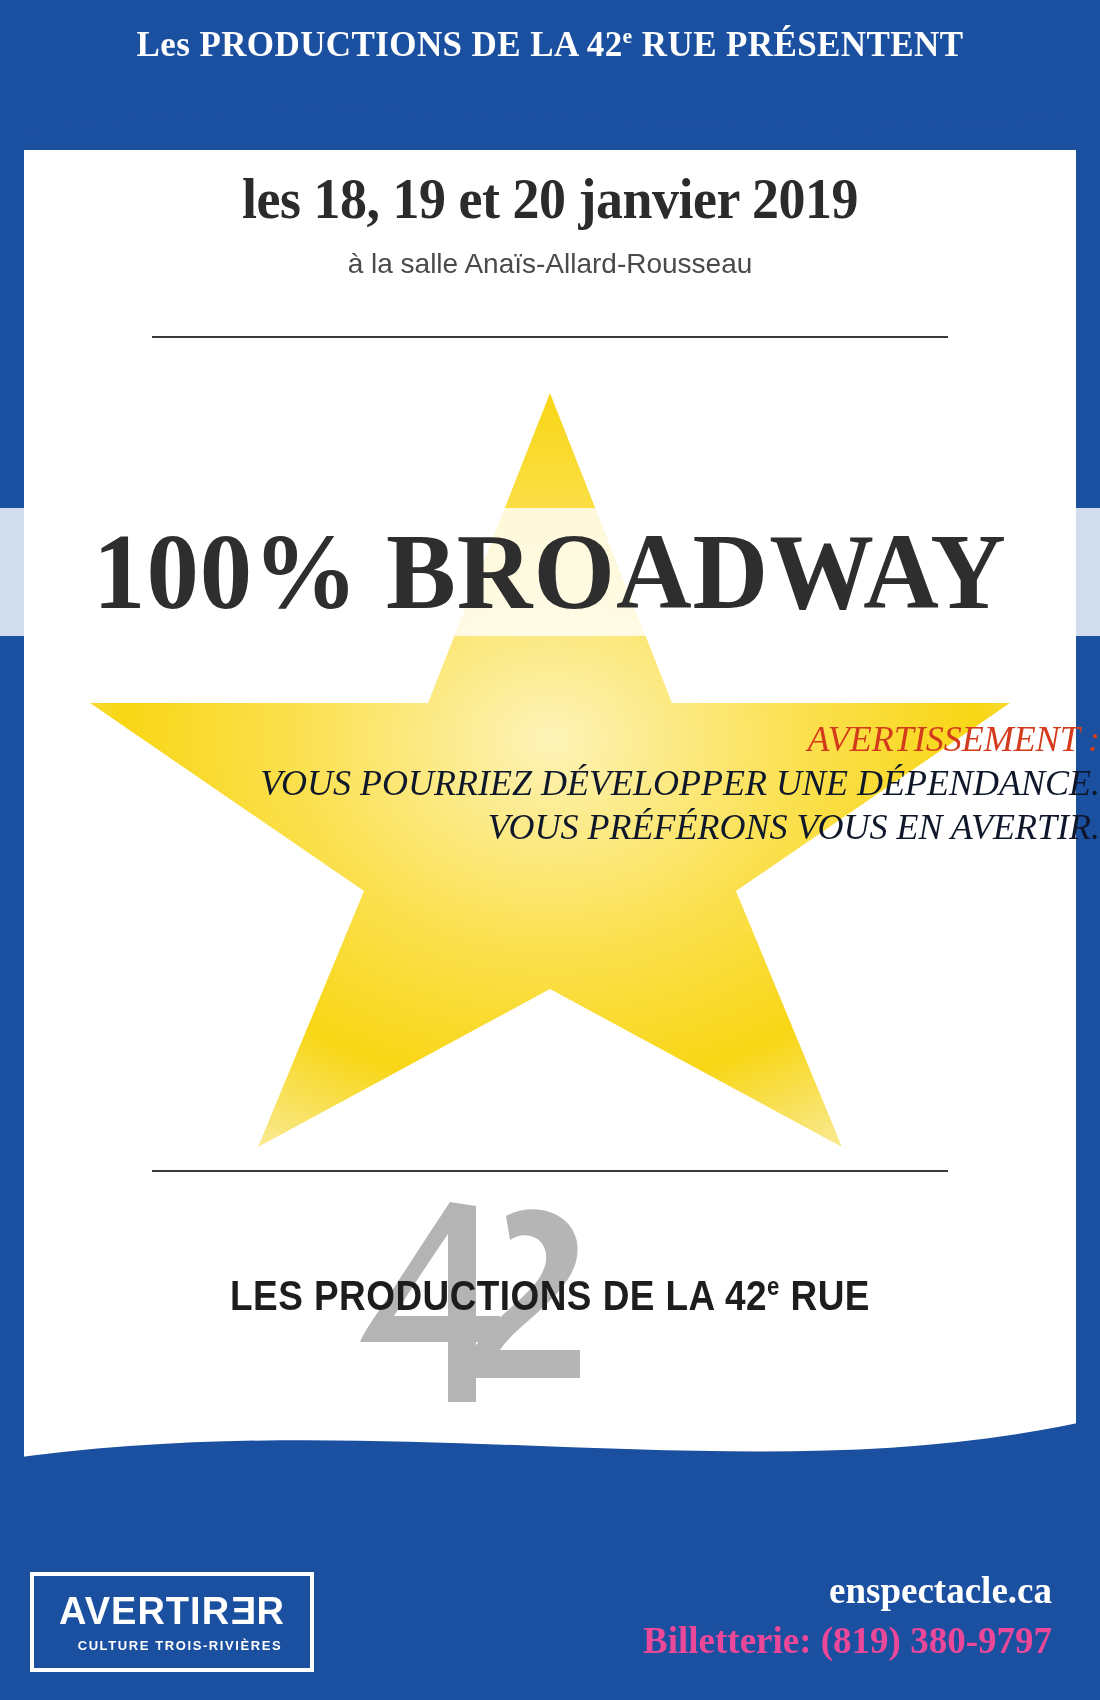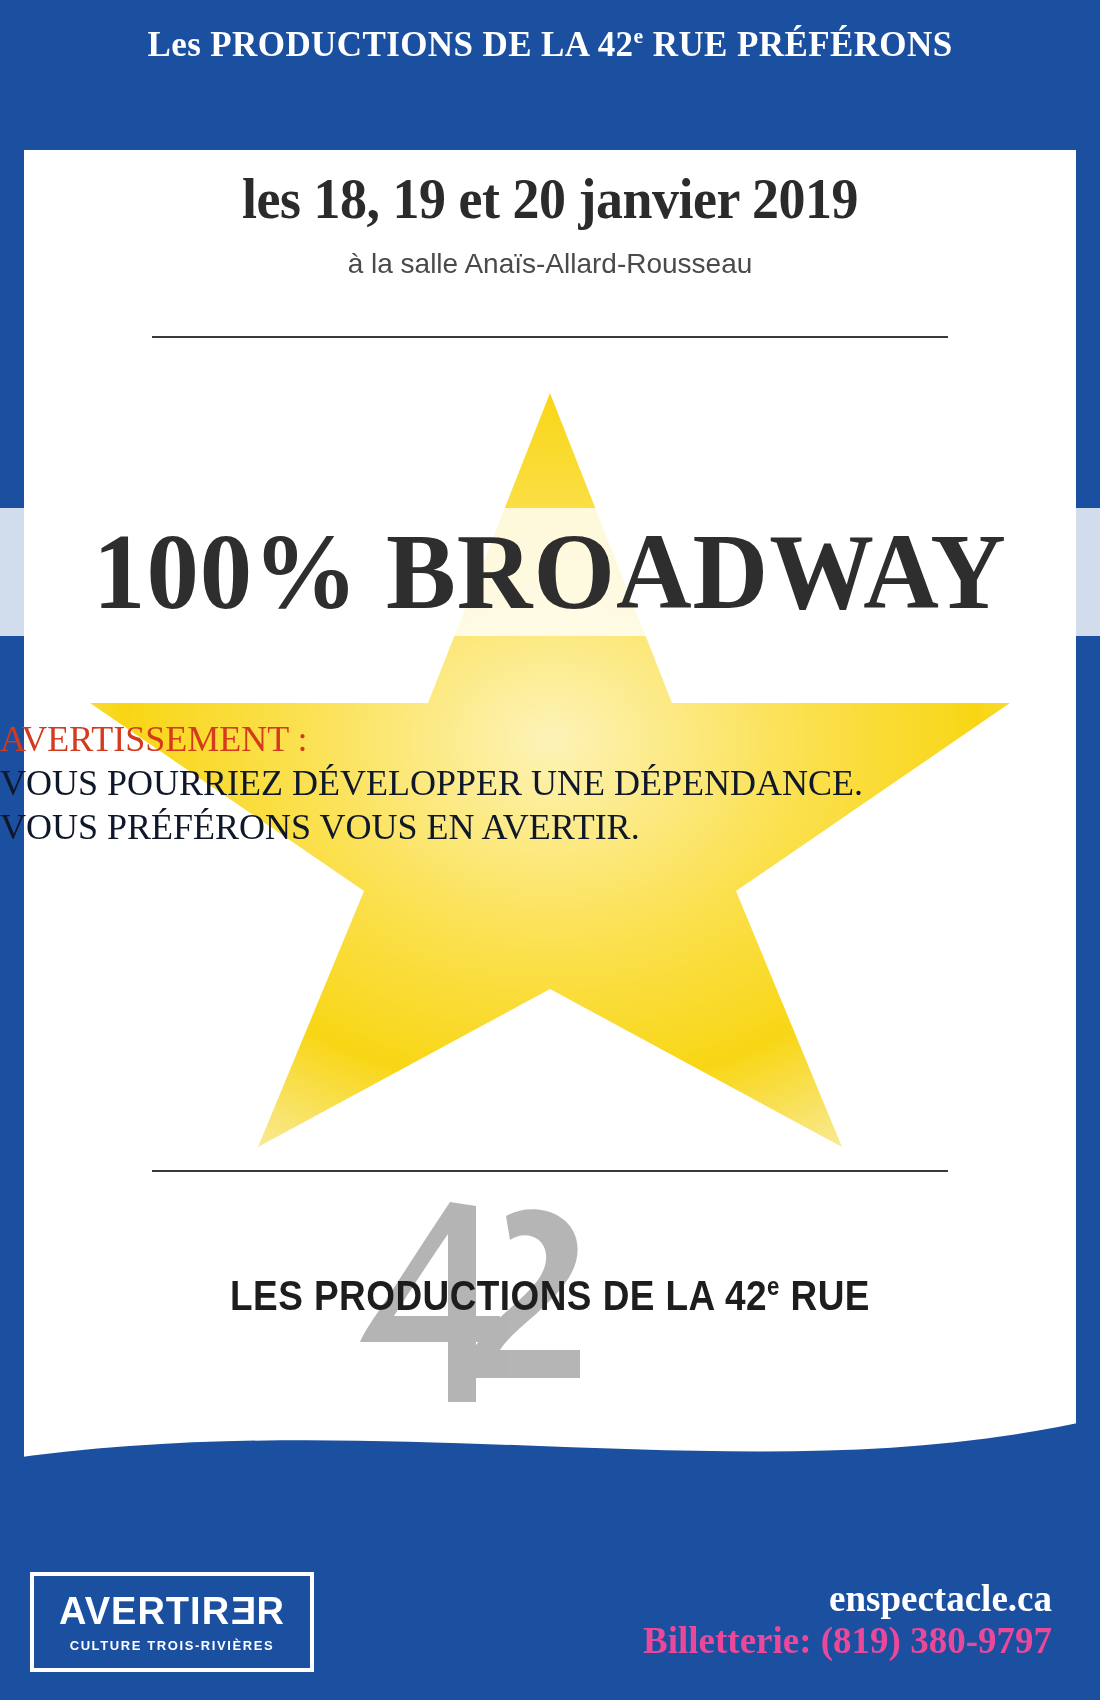--- a/index.html
+++ b/index.html
@@ -140,23 +140,24 @@
     transform: scaleX(0.97);
     z-index: 3;
   }
 
   
   .warning {
     position: absolute;
     left: 0;
     top: 718px;
     width: 1100px;
-    text-align: left;
+    text-align: right;
     z-index: 3;
     line-height: 1.22;
+    font-style: italic;
   }
   .warning .w-head {
     display: block;
     color: #d43a1c;
     font-family: "Liberation Serif", serif;
     font-size: 36px;
   }
   .warning .w-line {
     display: block;
     color: #0f172a;
@@ -222,25 +223,26 @@
     position: absolute;
     left: 0;
     top: 62px;
     width: 276px;
     text-align: center;
     color: #ffffff;
     font-family: "Liberation Sans", sans-serif;
     font-weight: bold;
     font-size: 13px;
     letter-spacing: 1.6px;
+    padding-left: 8px;
   }
   .site {
     position: absolute;
     right: 48px;
-    bottom: 80px;
+    bottom: 88px;
     color: #ffffff;
     font-family: "Liberation Serif", serif;
     font-weight: bold;
     font-size: 37px;
     z-index: 7;
   }
   .tickets {
     position: absolute;
     right: 48px;
     bottom: 38px;
@@ -255,21 +257,21 @@
 <body>
 
 <div id="poster">
 
   <div class="blue-top"></div>
   <svg class="top-curve" viewBox="0 0 1100 90" preserveAspectRatio="none">
     <path d="M0,0 L1100,0 L1100,34 C780,94 420,-6 0,62 Z" fill="#1b4fa0"></path>
   </svg>
 
   <div class="header-text">
-    <span>Les PRODUCTIONS DE LA 42</span><sup>e</sup><span> RUE PRÉFÉRONS</span>
+    <span>Les PRODUCTIONS DE LA 42</span><sup>e</sup><span> RUE PRÉSENTENT</span>
   </div>
 
   <div class="dates">les 18, 19 et 20 janvier 2019</div>
   <div class="venue">à la salle Anaïs-Allard-Rousseau</div>
 
   <div class="rule rule-top"></div>
 
   <div class="star-wrap">
     <svg viewBox="0 0 940 770" width="940" height="770">
       <defs>

